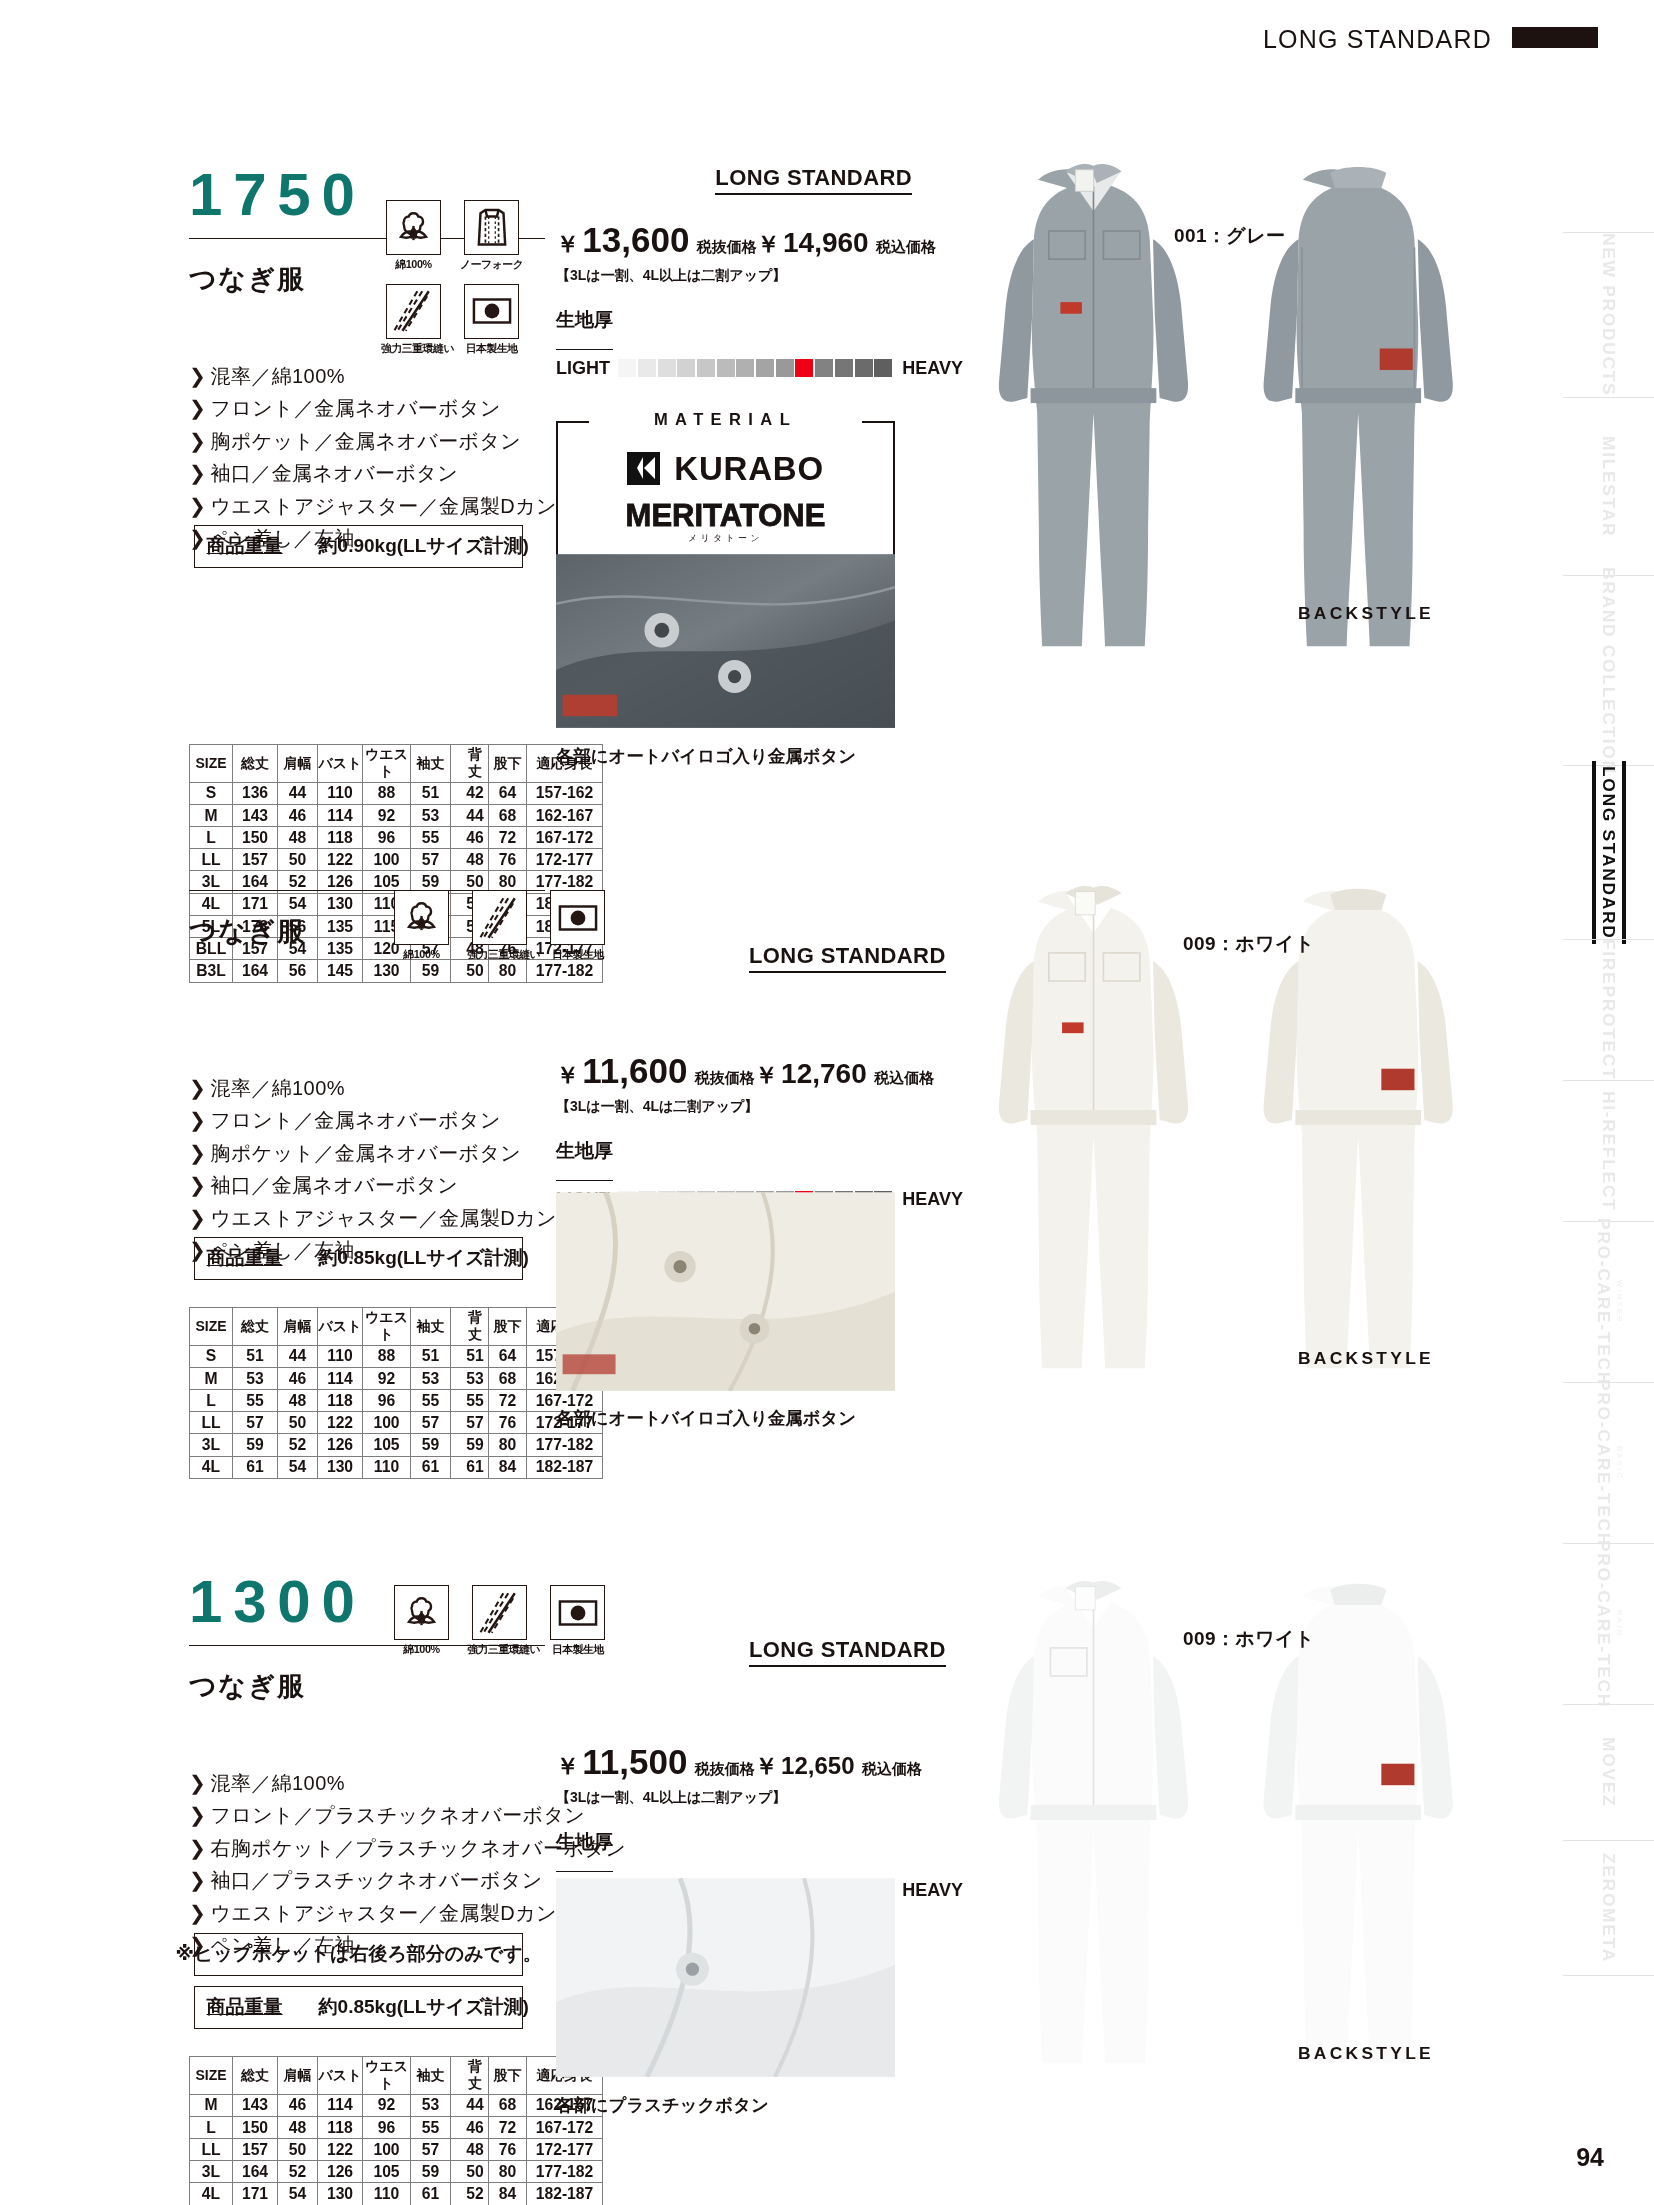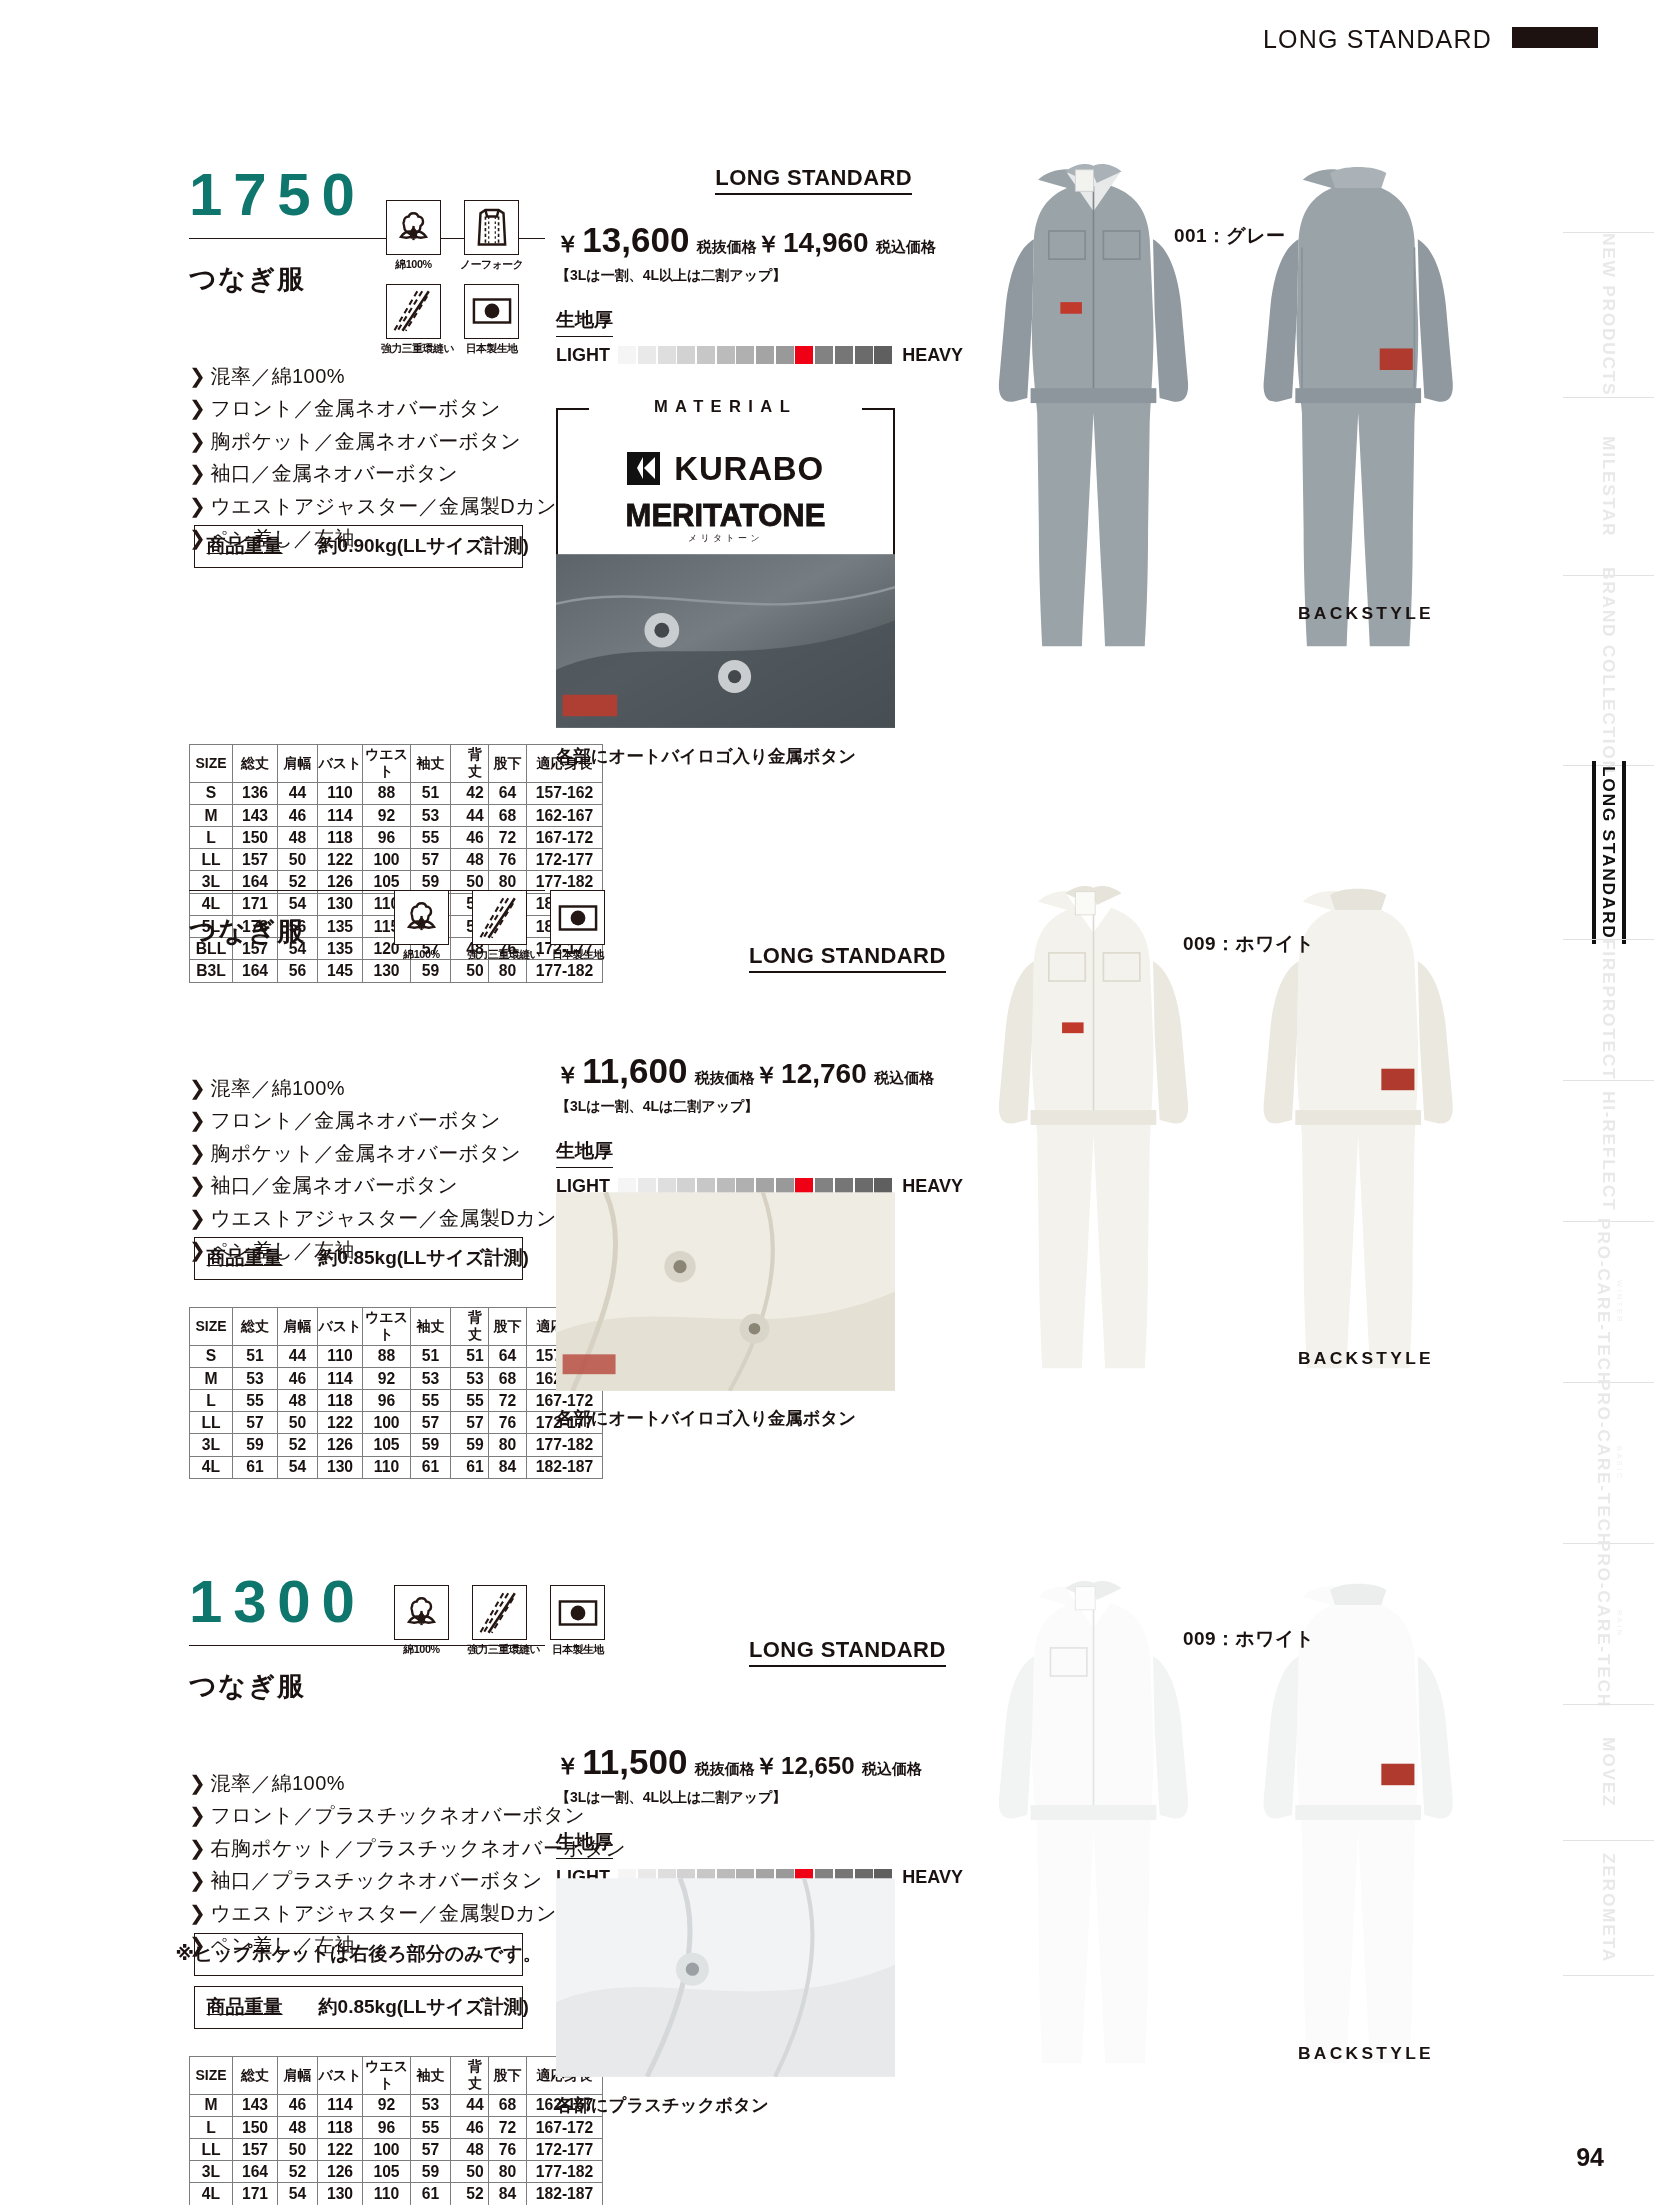--- a/index.html
+++ b/index.html
@@ -118,41 +118,41 @@
   .price-row { display: flex; align-items: baseline; white-space: nowrap; }
   .yen { font-size: 23px; font-weight: bold; margin-right: 3.3px; }
   .amount { font-size: 35px; font-weight: bold; letter-spacing: 0px; }
   .ptag { font-size: 15px; font-weight: bold; margin-left: 7.4px; }
   .gap { width: 31px; }
   .price-note { font-size: 14px; font-weight: bold; letter-spacing: 0px; margin-top: 7.4px;}
 
   
   .thick-title {
     font-size: 19px; font-weight: bold; border-bottom: 1.7px solid #1a1210;
-    display: inline-block; padding-bottom: 3px;
+    display: inline-block; padding-bottom: 16px;
   }
   .thick-bar { display: flex; align-items: center; margin-top: 8.3px; }
   .thick-bar .lbl { font-size: 18px; font-weight: bold; }
   .cells { display: flex; margin: 0 8.3px; }
   .cells span { width: 18px; height: 18px; margin-right: 1.7px; display: block; }
 
   
   .mat-panel { position: relative; }
   .mat-word {
     text-align: left; font-size: 16.5px; letter-spacing: 7.4px; font-weight: bold;
     position: relative; z-index: 3; background: #fff; display: inline-block;
     padding: 0 8.3px;
   }
   .mat-word-wrap { text-align: center; position: relative; top: 8.3px; }
   .mat-frame { border: 2.5px solid #1a1210; position: relative; padding: 25px 18px 16.5px; }
   .mat-frame::before, .mat-frame::after {
     content: ""; position: absolute; background: #fff; height: 5.8px;
   }
   .mat-frame::before { top: -4.1px; left: 31px; right: 31px; }
-  .kurabo { display: flex; align-items: center; justify-content: center; margin-top: 15px; gap: 6px; }
+  .kurabo { display: flex; align-items: center; justify-content: center; margin-top: 2px; gap: 6px; }
   .kurabo-mark {
     width: 33px; height: 33px; background: #111; margin-right: 8.3px; position: relative;
   }
   .kurabo-mark::after{
     content:""; position:absolute; right:5px; top:5px;
     border-top: 11.6px solid transparent; border-bottom: 11.6px solid transparent;
     border-right: 11.6px solid #fff;
   }
   .kurabo-mark::before{
     content:""; position:absolute; right:17.4px; top:5px;

